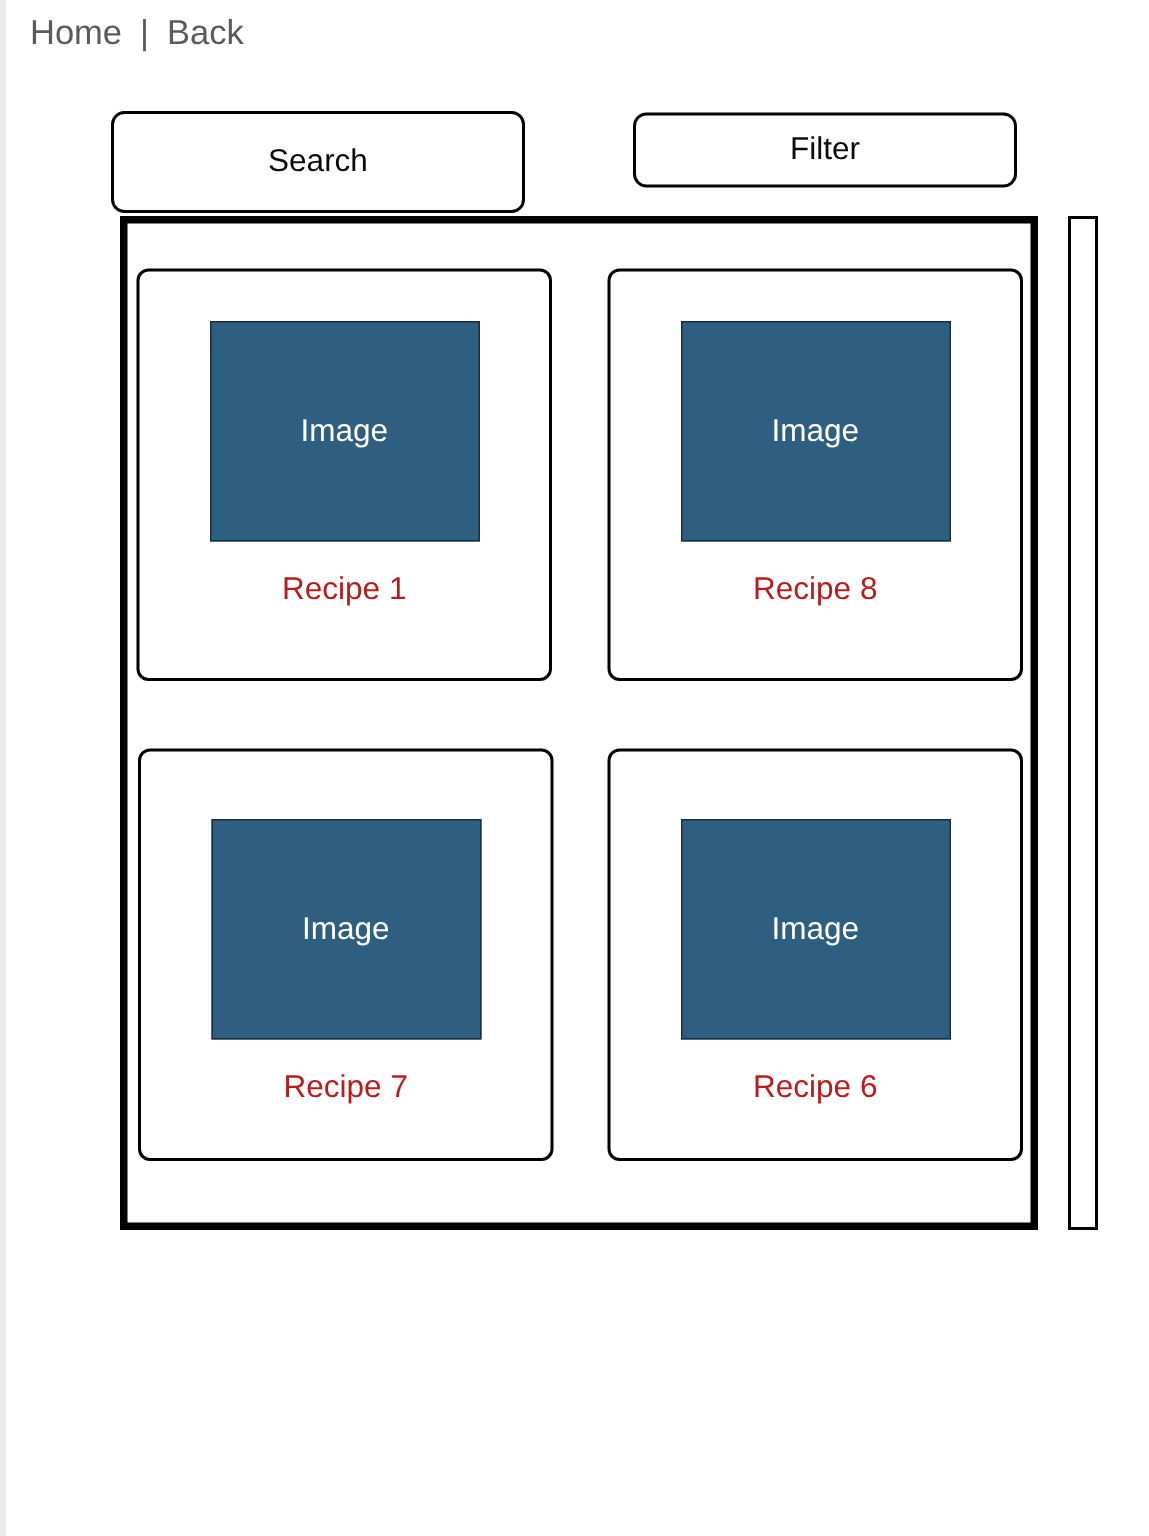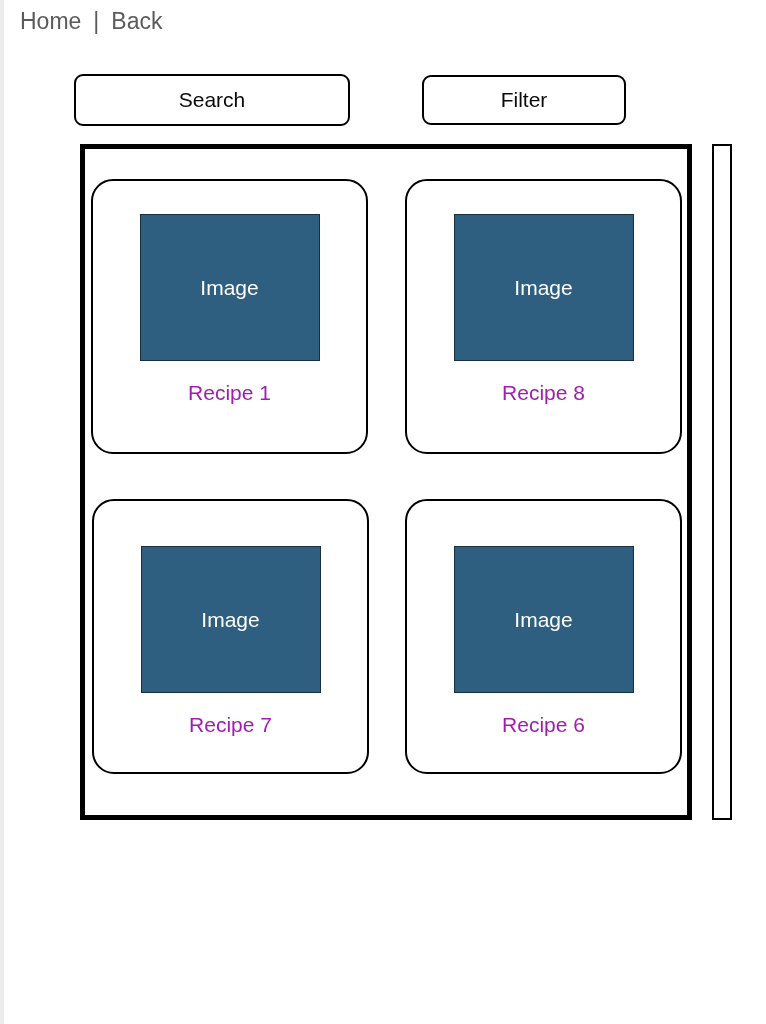--- a/index.html
+++ b/index.html
@@ -39,35 +39,35 @@
     font-size: 21px;
     color: #0b0b0b;
     font-family: "Liberation Sans", sans-serif;
     display: flex;
     align-items: center;
     justify-content: center;
     cursor: pointer;
     box-sizing: border-box;
     padding: 0;
   }
-  .pill.search { left: 74px; top: 74px; width: 276px; height: 52px; }
-  .pill.filter { left: 422px; top: 75px; width: 204px; height: 50px; }
+  .pill.search { left: 74px; top: 74px; width: 276px; height: 68px; }
+  .pill.filter { left: 422px; top: 75px; width: 256px; height: 50px; }
   .panel {
     position: absolute;
     left: 80px; top: 144px;
     width: 612px; height: 676px;
     border: 5px solid #000000;
     box-sizing: border-box;
     background: #ffffff;
   }
   .card {
     position: absolute;
     width: 277px; height: 275px;
     border: 2px solid #000000;
-    border-radius: 22px;
+    border-radius: 8px;
     box-sizing: border-box;
     background: #ffffff;
     display: flex;
     flex-direction: column;
     align-items: center;
     cursor: pointer;
   }
   .card.c1 { left: 6px;   top: 30px; }
   .card.c2 { left: 320px; top: 30px; }
   .card.c3 { left: 7px;   top: 350px; }
@@ -81,21 +81,21 @@
     font-size: 21px;
     display: flex;
     align-items: center;
     justify-content: center;
     box-sizing: border-box;
   }
   .card.row2 .img { margin-top: 45px; }
   .card .title {
     margin-top: 20px;
     font-size: 21px;
-    color: #a21caf;
+    color: #b91c1c;
   }
   .scrollbar {
     position: absolute;
     left: 712px; top: 144px;
     width: 20px; height: 676px;
     border: 2px solid #000000;
     box-sizing: border-box;
     background: #ffffff;
     cursor: pointer;
   }

